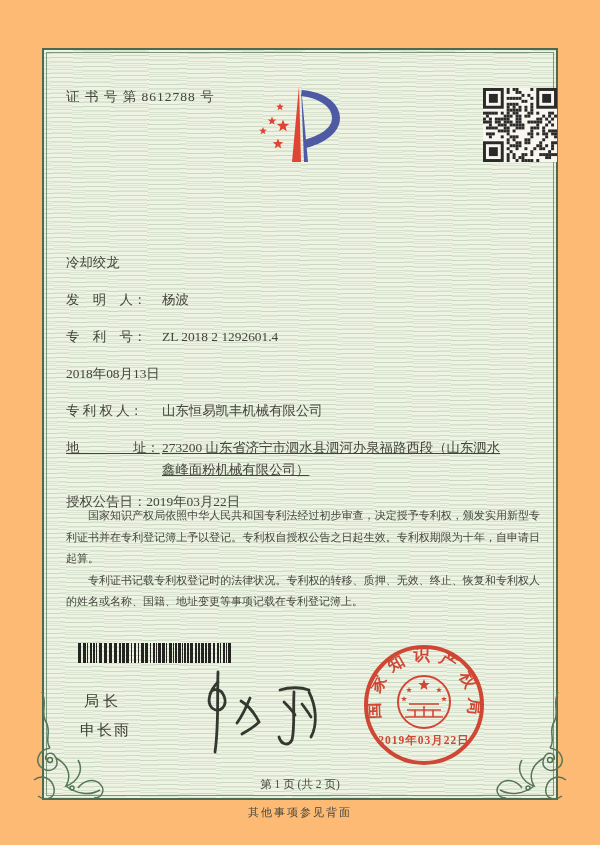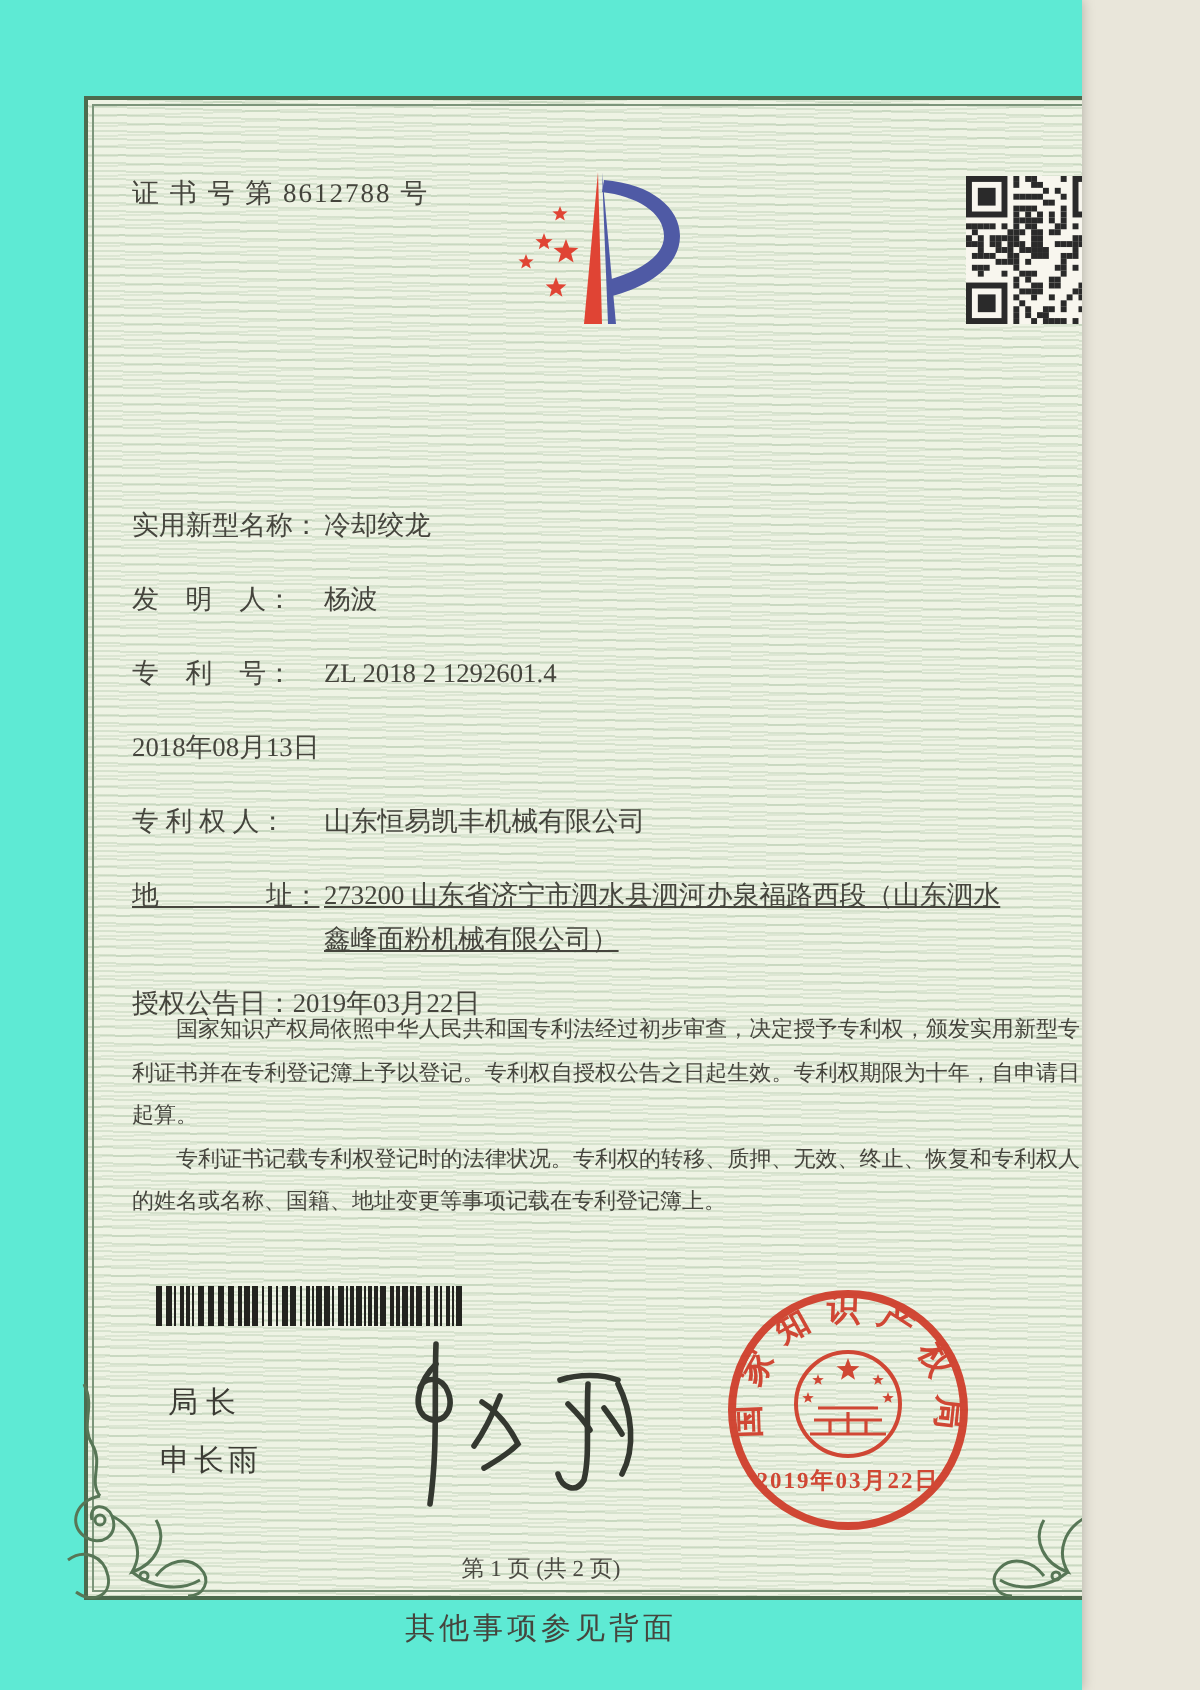--- a/index.html
+++ b/index.html
@@ -1,18 +1,18 @@
 <!DOCTYPE html>
 <html><head>
 <meta charset="utf-8">
 <style>
   html,body{margin:0;padding:0;}
   body{font-family:"Liberation Serif","DejaVu Serif",serif;background:#e9e6da;}
-  .page{position:relative;width:523px;height:845px;background:#5eead4;overflow:hidden;
-        box-shadow:0 0 6px rgba(0,0,0,.25);padding-left:18px;}
+  .page{position:relative;width:600px;height:845px;background:#fdba74;overflow:hidden;
+        box-shadow:0 0 6px rgba(0,0,0,.25);}
   
   .frame{position:absolute;left:42px;top:48px;width:512px;height:748px;
          border:2px solid #4c6b4e;background:
            repeating-linear-gradient(1.5deg, rgba(130,165,125,.22) 0 1px, transparent 1px 4px),
            repeating-linear-gradient(-1.8deg, rgba(130,165,125,.16) 0 1px, transparent 1px 5px),
            #eef3e4;}
   .frame-inner{position:absolute;inset:2px;border:1px solid #7c957b;}
   .abs{position:absolute;}
   .cert-no{left:66px;top:88px;font-size:13.5px;color:#44443c;letter-spacing:1px;}
   .title{left:0;top:181px;width:100%;text-align:center;font-size:31px;font-weight:bold;
@@ -27,21 +27,21 @@
   .gpair2{display:flex;}
   .paras{left:66px;top:505px;width:474px;font-size:11px;line-height:21.5px;
          color:#46463e;text-align:justify;}
   .paras p{margin:0;text-indent:2em;}
   .barcode{left:78px;top:643px;width:156px;height:20px;}
   .signer-title{left:84px;top:692px;font-size:15px;color:#3c3c35;letter-spacing:4px;}
   .signer-name{left:80px;top:721px;font-size:15px;color:#3c3c35;letter-spacing:2px;}
   .signature{left:188px;top:662px;}
   .seal{left:359px;top:640px;}
   .page-info{left:0;top:777px;width:100%;text-align:center;font-size:11.5px;color:#4a4a42;}
-  .back-note{left:0;top:805px;width:100%;text-align:center;font-size:15px;color:#45453d;
+  .back-note{left:0;top:805px;width:100%;text-align:center;font-size:11px;color:#45453d;
              letter-spacing:2px;}
   .qr{left:483px;top:88px;}
   .logo{left:250px;top:80px;}
   .flourish{pointer-events:none;}
 </style>
 </head>
 <body>
 
 <div class="page">
 
@@ -305,21 +305,20 @@
       <rect x="56.24" y="2.96" width="14.8" height="14.8" fill="#f8f6ee"></rect>
       <rect x="59.2" y="5.92" width="8.879999999999999" height="8.879999999999999" fill="#2a2a2a"></rect>
       <rect x="0" y="53.28" width="20.72" height="20.72" fill="#2a2a2a"></rect>
       <rect x="2.96" y="56.24" width="14.8" height="14.8" fill="#f8f6ee"></rect>
       <rect x="5.92" y="59.2" width="8.879999999999999" height="8.879999999999999" fill="#2a2a2a"></rect>
     </svg>
 
 
   <div class="abs fields">
     <div class="frow">
-      <span class="flabel">实用新型名称：</span>
       <span class="fvalue">冷却绞龙</span>
     </div>
     <div class="frow">
       <span class="flabel">发　明　人：</span>
       <span class="fvalue">杨波</span>
     </div>
     <div class="frow">
       <span class="flabel">专　利　号：</span>
       <span class="fvalue">ZL 2018 2 1292601.4</span>
     </div>

